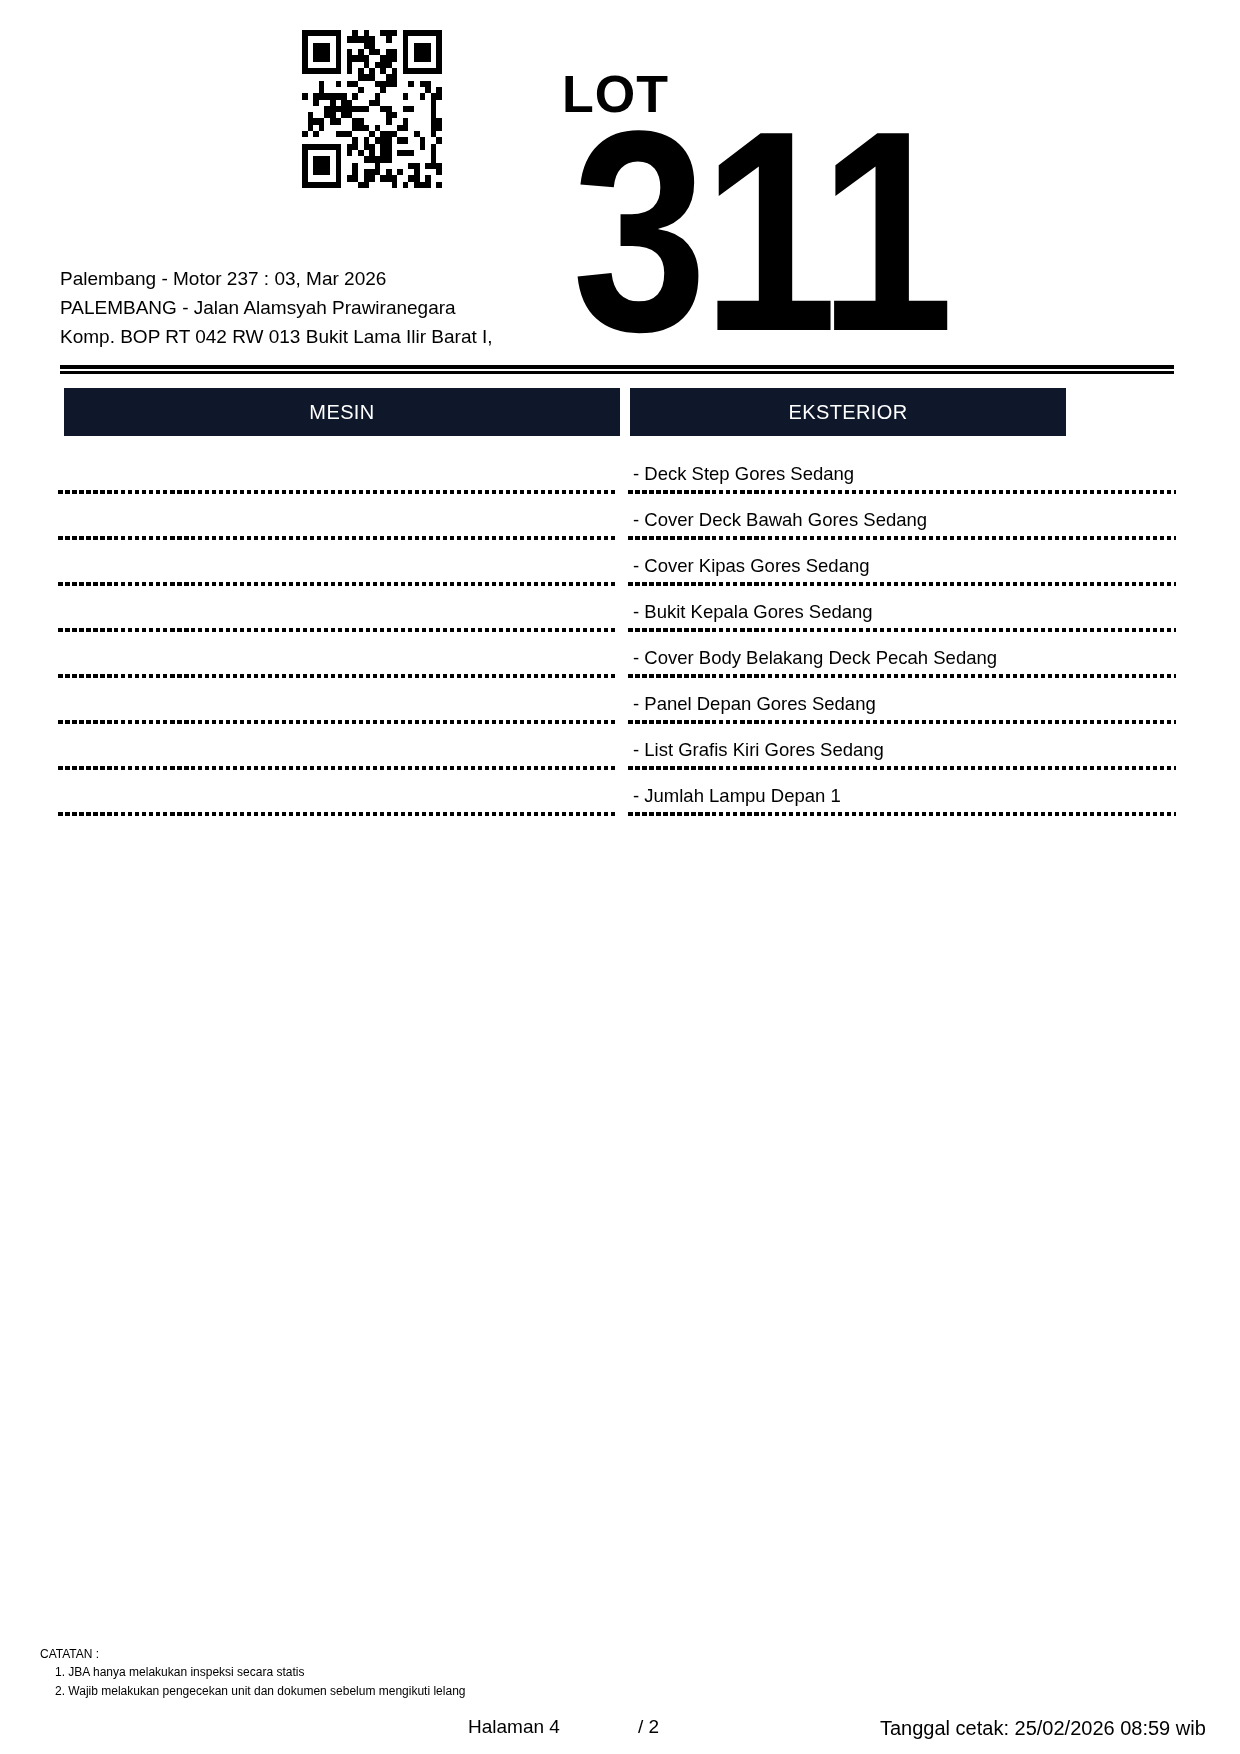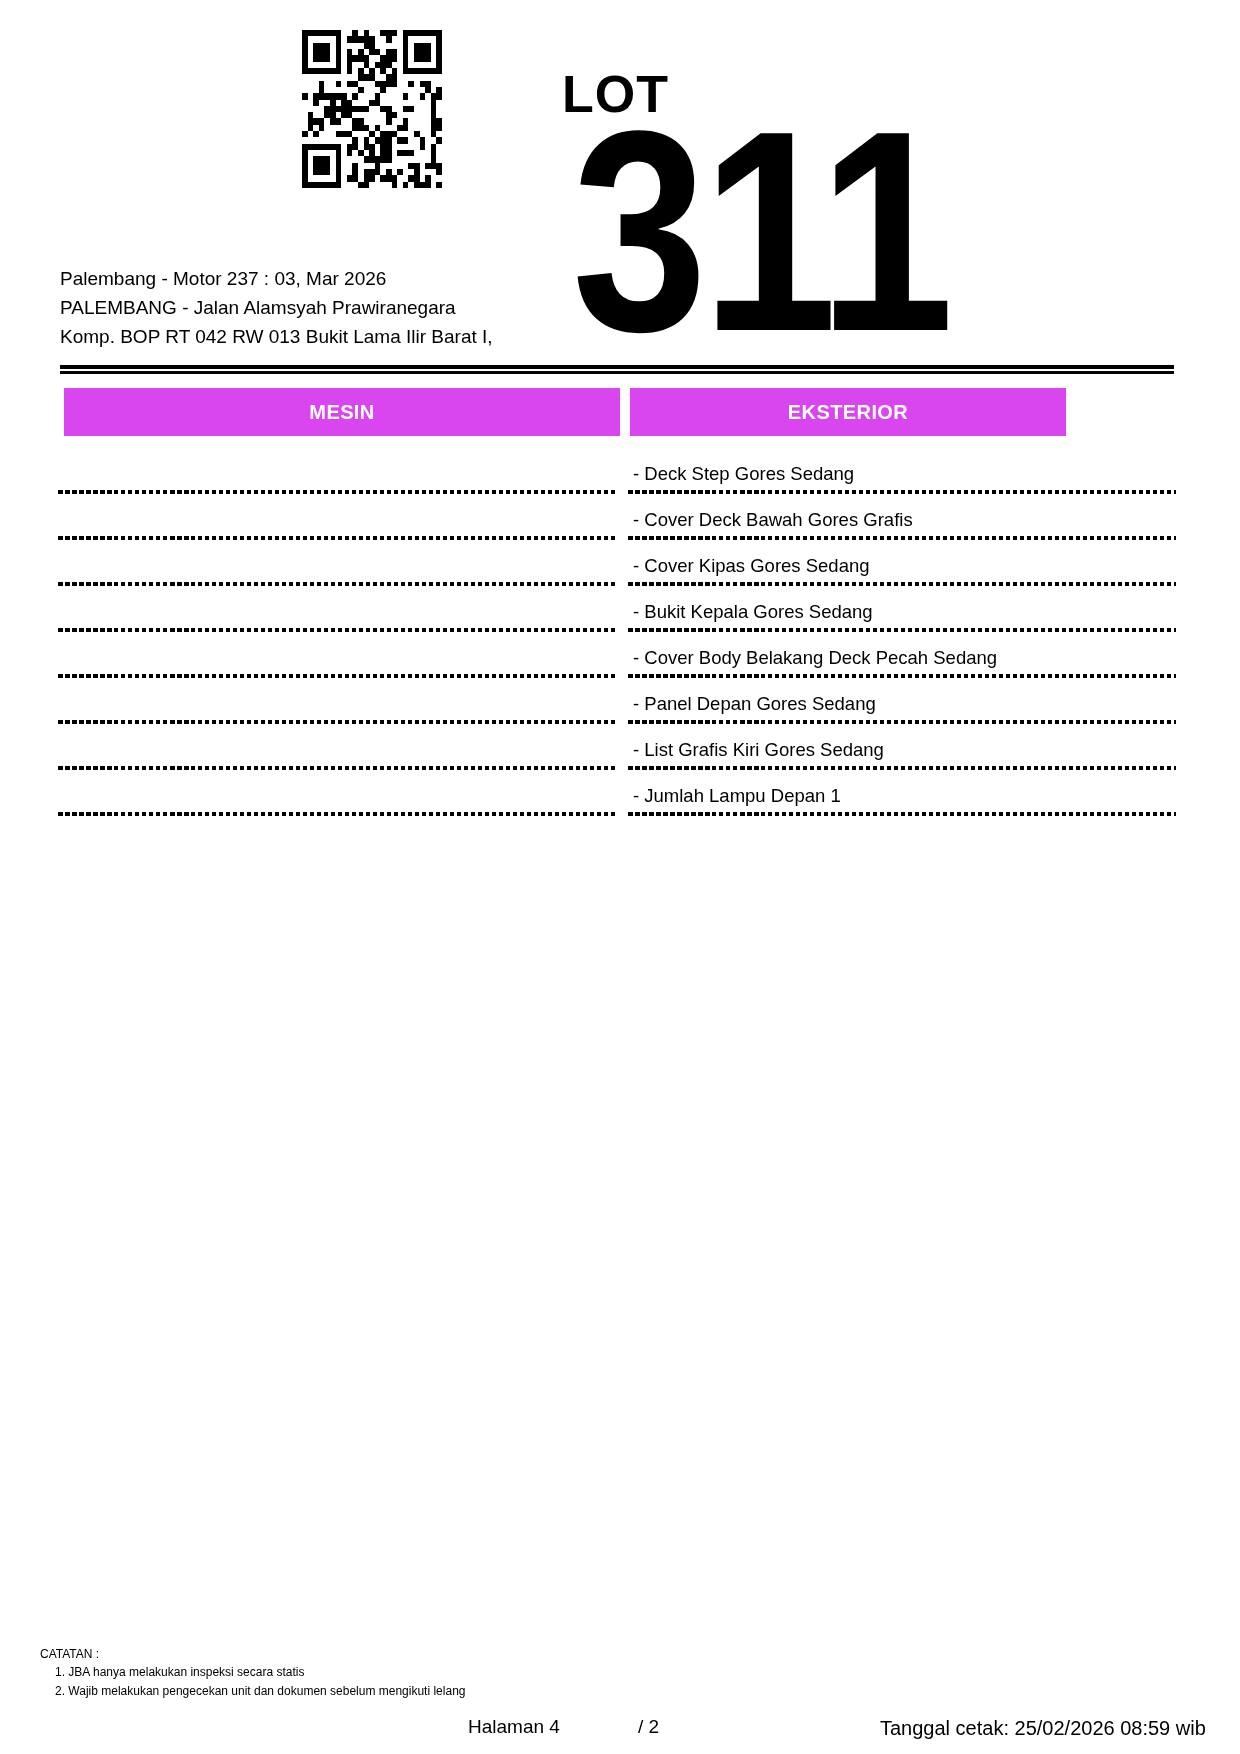--- a/index.html
+++ b/index.html
@@ -12,23 +12,23 @@
   #qr{left:302px;top:30px;width:140px;height:158px}
   #lot-label{left:562px;top:68px;font-size:52px;font-weight:bold;line-height:1;letter-spacing:1px}
   #lot-number{
     left:572px;top:88px;font-size:286px;font-weight:bold;line-height:1;
     letter-spacing:-6px;transform:scaleX(.85);transform-origin:0 0;white-space:nowrap;
   }
   #address{left:60px;top:264px;font-size:19px;line-height:29px;white-space:nowrap}
   #top-rule{left:60px;top:365px;width:1114px;height:2px;background:#fff;
     border-top:4px solid #000;border-bottom:3px solid #000}
   .col-header{
-    top:388px;height:48px;background:#d946ef;color:#fff;
+    top:388px;height:48px;background:#0f172a;color:#fff;
     display:flex;align-items:center;justify-content:center;
-    font-weight:bold;font-size:20px;letter-spacing:.4px;
+    font-weight:normal;font-size:20px;letter-spacing:.4px;
   }
   #header-mesin{left:64px;width:556px}
   #header-eksterior{left:630px;width:436px}
   #rows{left:60px;top:448px;width:1116px}
   .row{position:relative;height:46px}
   .row .item{position:absolute;left:573px;top:15px;font-size:18.5px;white-space:pre}
   .dash{position:absolute;bottom:0;height:4px;
     background-image:repeating-linear-gradient(to right,#000 0 4.5px,transparent 4.5px 7px)}
   .dash-left{left:-2px;width:560px}
   .dash-right{left:568px;width:548px}
@@ -352,21 +352,21 @@
 <div id="header-mesin" class="abs col-header">MESIN</div>
 <div id="header-eksterior" class="abs col-header">EKSTERIOR</div>
 
 <div id="rows" class="abs">
     <div class="row">
       <span class="item">- Deck Step Gores Sedang</span>
       <i class="dash dash-left"></i>
       <i class="dash dash-right"></i>
     </div>
     <div class="row">
-      <span class="item">- Cover Deck Bawah Gores Grafis</span>
+      <span class="item">- Cover Deck Bawah Gores Sedang</span>
       <i class="dash dash-left"></i>
       <i class="dash dash-right"></i>
     </div>
     <div class="row">
       <span class="item">- Cover Kipas Gores Sedang</span>
       <i class="dash dash-left"></i>
       <i class="dash dash-right"></i>
     </div>
     <div class="row">
       <span class="item">- Bukit Kepala Gores Sedang</span>

